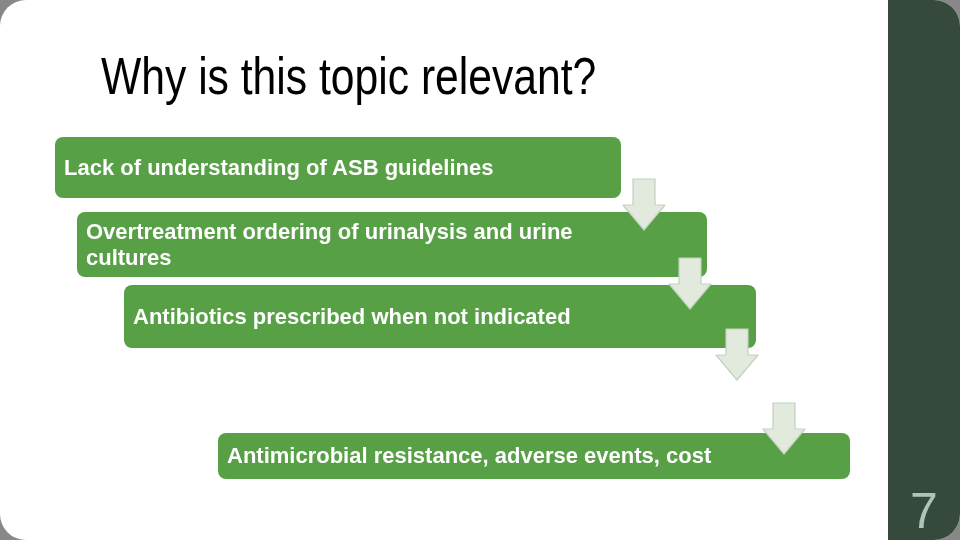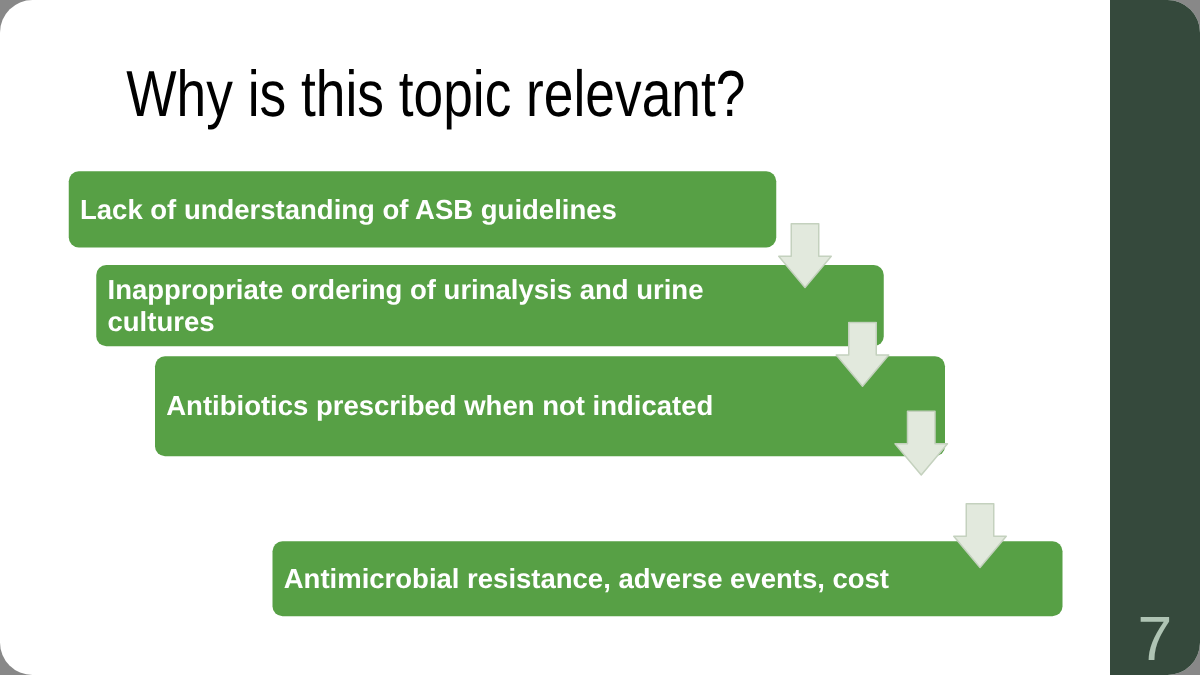--- a/index.html
+++ b/index.html
@@ -30,23 +30,23 @@
     position:absolute;
     background:var(--box-green);
     border-radius:8px;
     color:var(--step-text-color);
     font-weight:bold;font-size:22px;line-height:26px;
     display:flex;align-items:center;
     padding:4px 60px 4px 9px;
   }
   .s1{left:30px;  top:137px; width:566px; height:61px;margin-left:25px;}
   .s2{left:77px;  top:212px; width:630px; height:65px;}
-  .s3{left:124px; top:285px; width:632px; height:80px;}
+  .s3{left:124px; top:285px; width:632px; height:63px;}
   .s4{left:171px; top:358px; width:632px; height:64px;}
-  .s5{left:218px; top:433px; width:632px; height:60px;}
+  .s5{left:218px; top:433px; width:632px; height:46px;}
   .arrow{position:absolute;width:44px;height:54px;z-index:5;}
   .a1{left:622px;top:178px;}
   .a2{left:668px;top:257px;}
   .a3{left:715px;top:328px;}
   .a4{left:762px;top:402px;}
   .arrow path{
     fill:var(--arrow-fill);
     stroke:var(--arrow-border);
     stroke-width:1.2;
     stroke-linejoin:round;
@@ -73,21 +73,21 @@
 
   <div class="step s1">
     <span>Lack of understanding of ASB guidelines</span>
   </div>
 
   <svg class="arrow a1" viewBox="0 0 44 54">
     <path d="M11 1 L33 1 L33 27 L43 27 L22 52 L1 27 L11 27 Z"></path>
   </svg>
 
   <div class="step s2">
-    <span>Inappropriate ordering of urinalysis and urine cultures</span>
+    <span>Overtreatment ordering of urinalysis and urine cultures</span>
   </div>
 
   <svg class="arrow a2" viewBox="0 0 44 54">
     <path d="M11 1 L33 1 L33 27 L43 27 L22 52 L1 27 L11 27 Z"></path>
   </svg>
 
   <div class="step s3">
     <span>Antibiotics prescribed when not indicated</span>
   </div>
 

